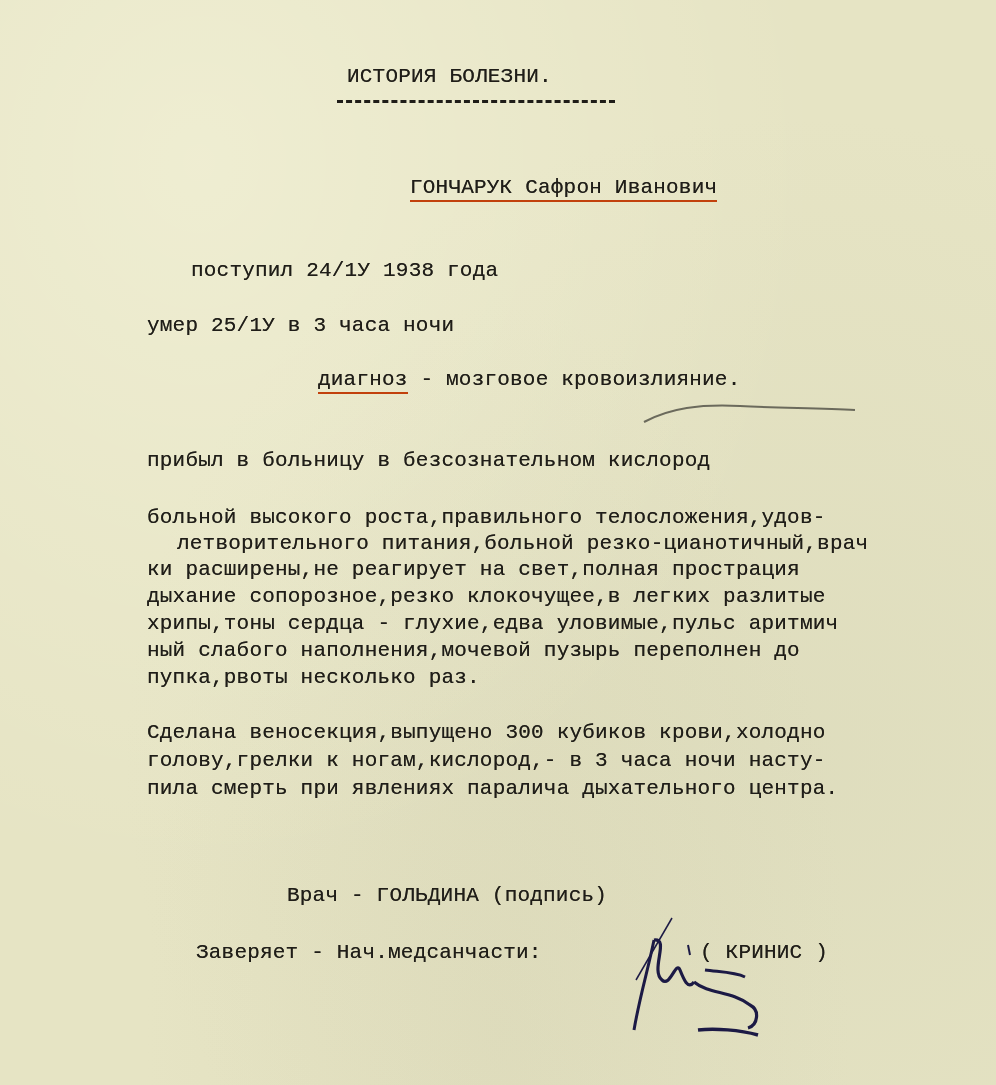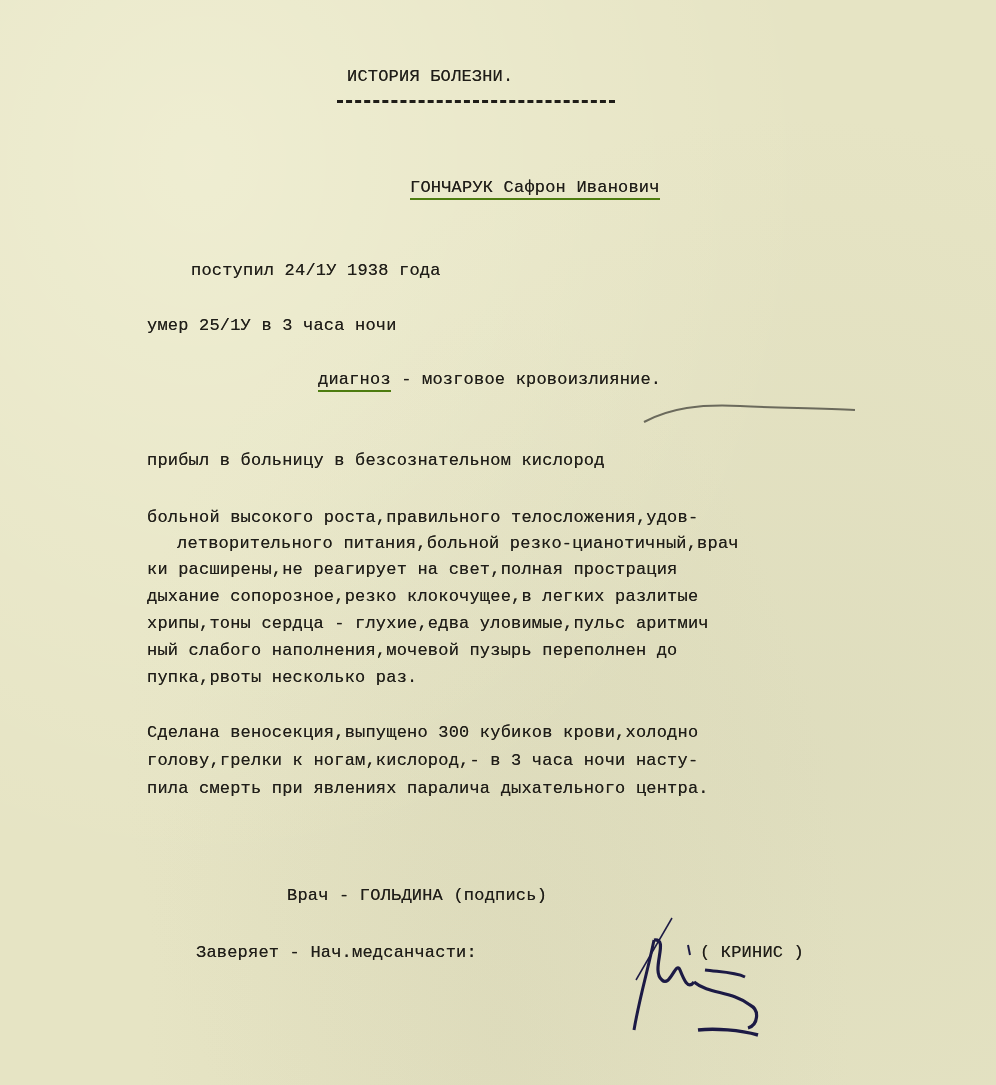--- a/index.html
+++ b/index.html
@@ -7,24 +7,24 @@
     width: 996px; height: 1085px; overflow: hidden; position: relative;
     background: #e6e4c4;
     background-image:
       radial-gradient(ellipse at 20% 15%, rgba(255,255,235,0.35), transparent 55%),
       radial-gradient(ellipse at 80% 70%, rgba(200,200,170,0.25), transparent 60%),
       radial-gradient(ellipse at 50% 95%, rgba(215,212,180,0.4), transparent 50%);
     font-family: "Liberation Mono", "DejaVu Sans Mono", monospace;
     color: #1f1d18;
   }
   .line {
-    position: absolute; white-space: pre; font-size: 17px; line-height: 26px;
+    position: absolute; white-space: pre; font-size: 21px; line-height: 26px;
     letter-spacing: 0.2px; text-shadow: 0 0 0.6px rgba(20,18,14,0.7);
   }
-  .u { border-bottom: 2px solid #4d7c0f; padding-bottom: 1px; }
+  .u { border-bottom: 2px solid #c2410c; padding-bottom: 1px; }
   .dash { position: absolute; left: 337px; top: 100px; width: 278px; height: 0;
           border-top: 3px dashed #1f1d18; }
   .pen { position: absolute; }
 </style>
 </head>
 <body>
 
 <div>
   <div class="line" style="left:347px;top:64px;">ИСТОРИЯ БОЛЕЗНИ.</div>
   <div class="dash"></div>

